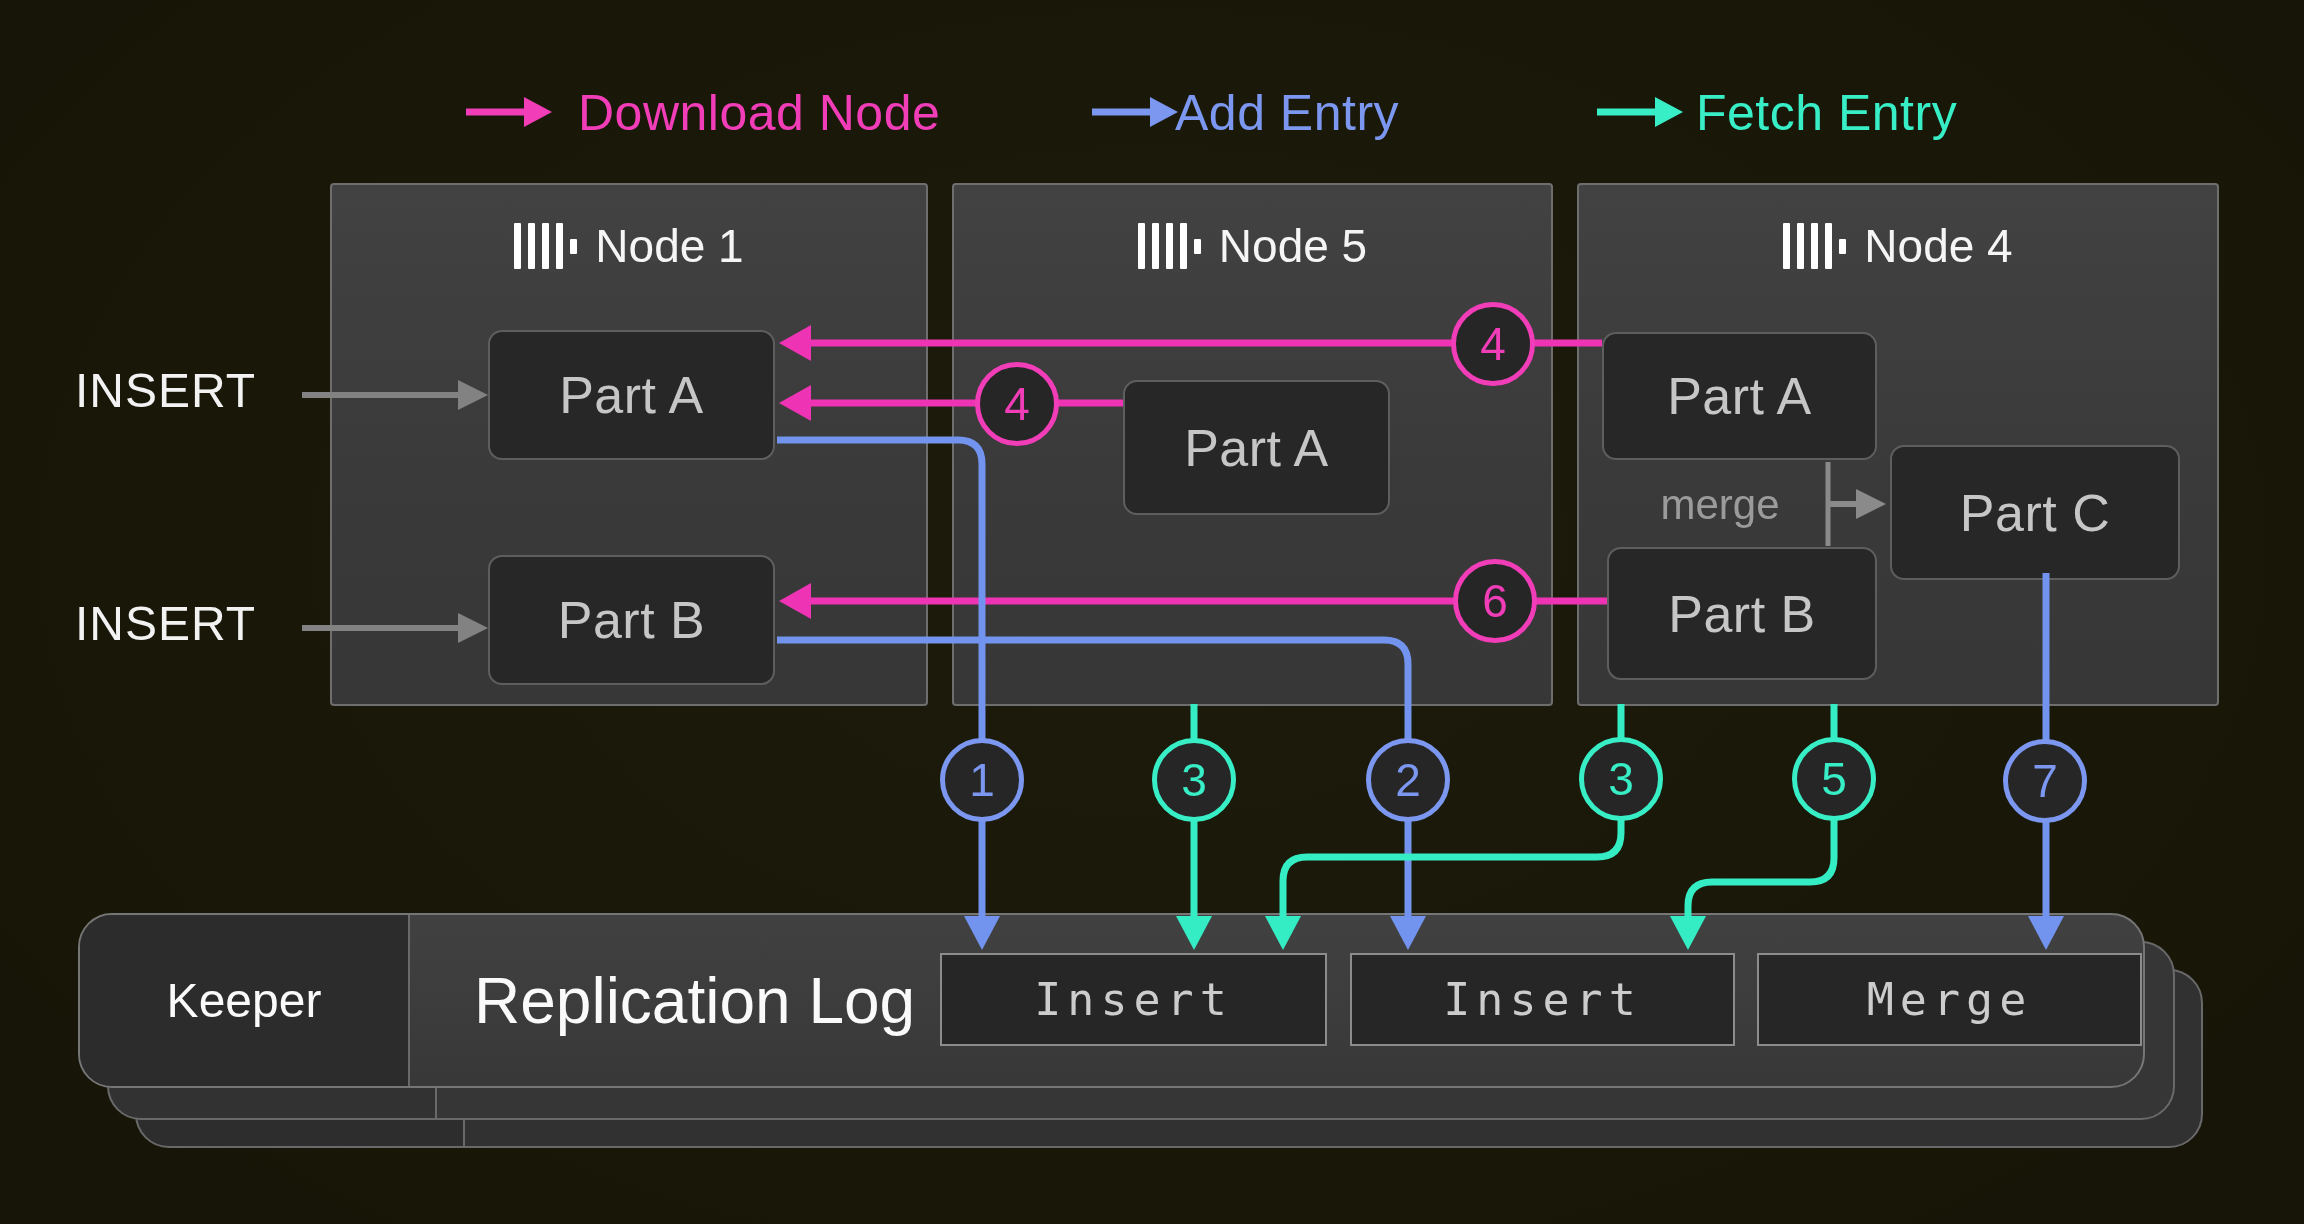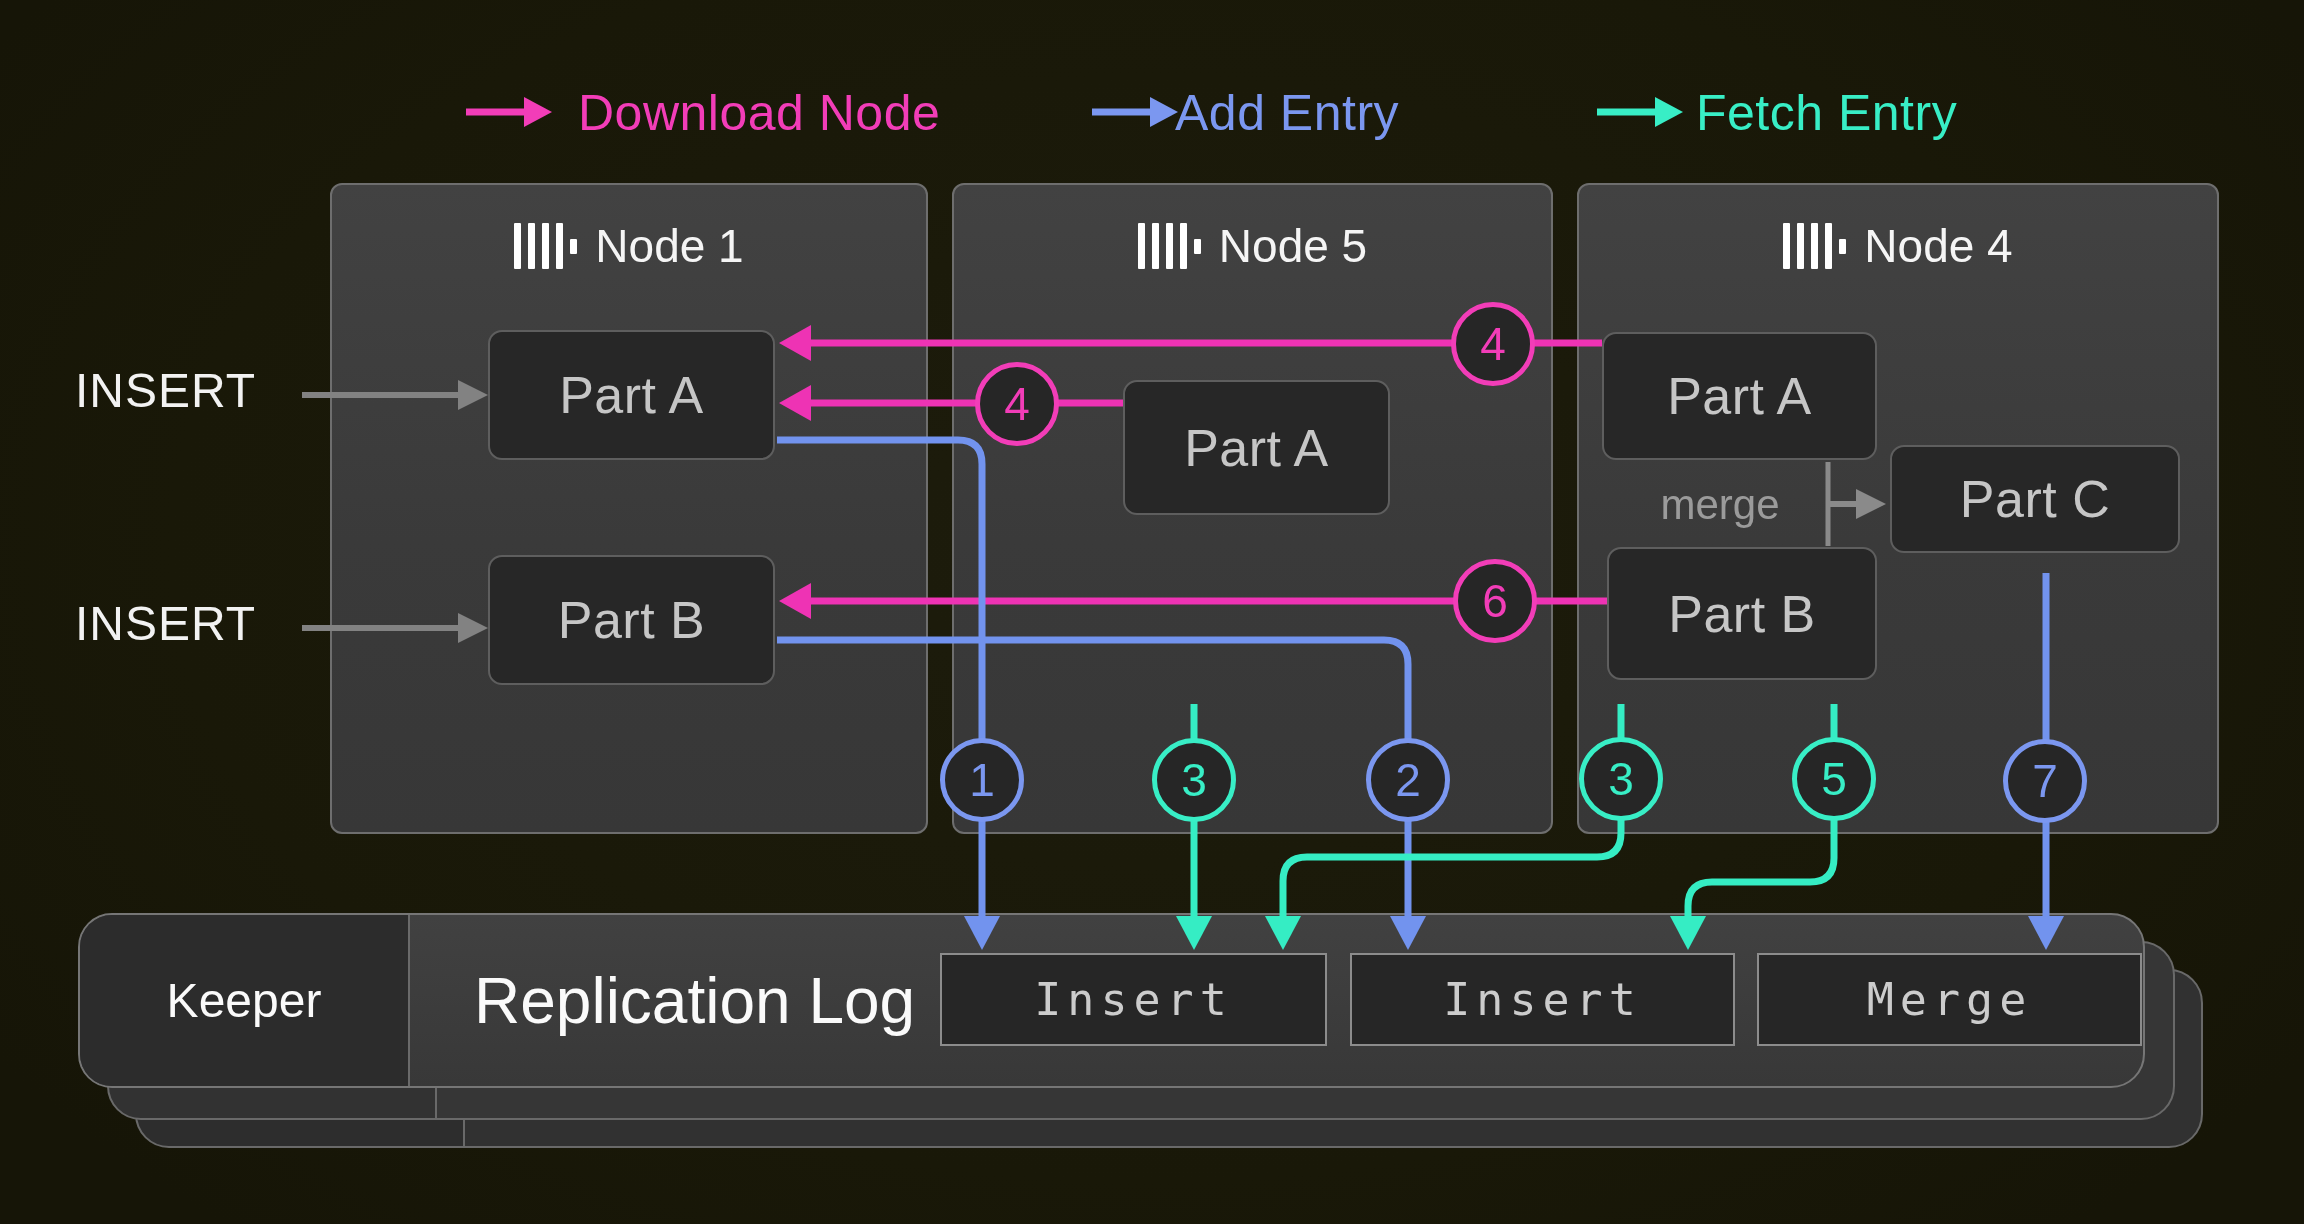--- a/index.html
+++ b/index.html
@@ -8,21 +8,21 @@
     background:radial-gradient(ellipse 1400px 900px at 50% 45%, #1d1c0c 0%, #191808 70%, #161507 100%);
     font-family:"Liberation Sans", sans-serif;
   }
   
   .legend-label{position:absolute;top:84px;height:58px;line-height:58px;font-size:50px;font-weight:500;letter-spacing:0.5px;}
   .lg-magenta{color:#f23db8;}
   .lg-blue{color:#7b97f0;}
   .lg-teal{color:#38eec6;}
   
   .node{
-    position:absolute;top:183px;height:651px;border-radius:12px;
+    position:absolute;top:183px;height:523px;border-radius:4px;
     background:linear-gradient(180deg,#424242 0%,#3a3a3a 55%,#373737 100%);
     border:2px solid #6e6e6e;box-sizing:border-box;
   }
   .node-title{display:flex;justify-content:center;align-items:center;gap:18px;margin-top:34px;color:#f5f5f5;font-size:46px;font-weight:500;}
   .ch-logo{display:flex;align-items:center;gap:7px;height:48px;}
   .ch-logo i{display:block;width:7px;height:46px;background:#ffffff;border-radius:1px;}
   .ch-logo i.short{height:15px;}
   .part{
     position:absolute;box-sizing:border-box;border-radius:14px;
     background:#272727;border:2px solid #5e5e5e;
@@ -104,21 +104,21 @@
           <i class="short"></i>
         </span>
       <span>Node 4</span>
     </div>
   </div>
 
   <div class="part" style="left:488px;top:330px;width:287px;height:130px;">Part A</div>
   <div class="part" style="left:488px;top:555px;width:287px;height:130px;">Part B</div>
   <div class="part" style="left:1123px;top:380px;width:267px;height:135px;">Part A</div>
   <div class="part" style="left:1602px;top:332px;width:275px;height:128px;">Part A</div>
-  <div class="part" style="left:1890px;top:445px;width:290px;height:108px;">Part C</div>
+  <div class="part" style="left:1890px;top:445px;width:290px;height:135px;">Part C</div>
   <div class="part" style="left:1607px;top:547px;width:270px;height:133px;">Part B</div>
   <div class="merge-label">merge</div>
 
   <div class="log-layer" style="left:135px;top:969px;background:#313131;">
       <div class="shadow-divider"></div>
     </div>
   <div class="log-layer" style="left:107px;top:941px;background:#363636;">
       <div class="shadow-divider"></div>
     </div>
   <div class="log-main">

